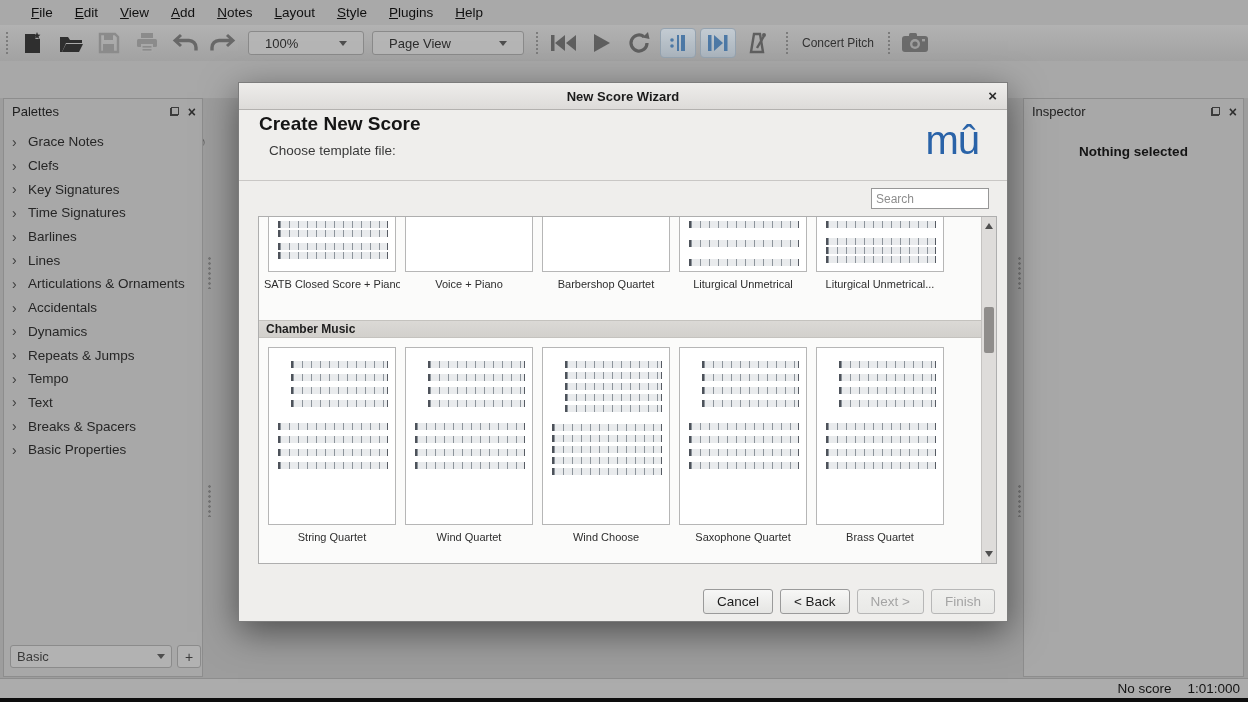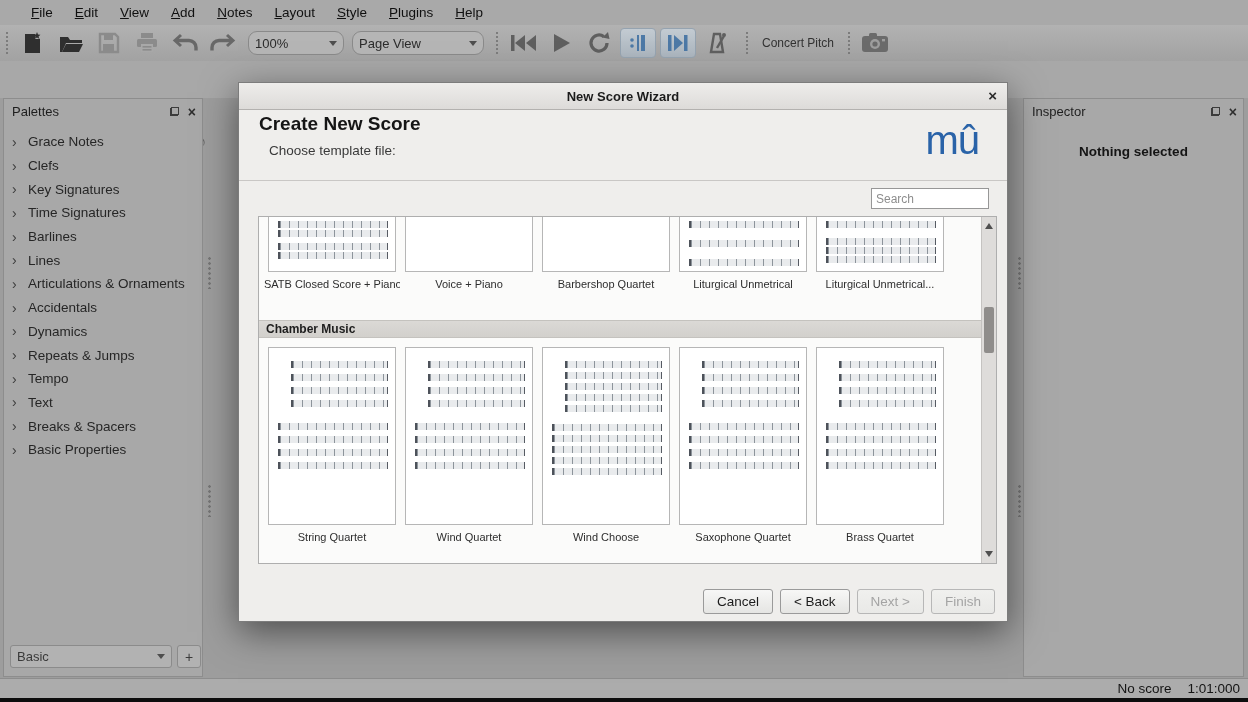--- a/index.html
+++ b/index.html
@@ -14,22 +14,22 @@
   .menu-item::first-letter{text-decoration:underline;}
 
   
   .toolbar1{position:absolute;left:0;top:25px;width:100%;height:36px;
             background:linear-gradient(#b2b2b2,#a2a2a2);display:flex;align-items:center;}
   .toolbar2{position:absolute;left:0;top:61px;width:100%;height:37px;background:#a8a8a8;}
   .grip{width:6px;height:26px;margin:0 4px;
         background:radial-gradient(circle,#7c7c7c 1px,transparent 1.4px) 1px 1px/4px 4px;}
   .tbtn{width:38px;height:30px;display:flex;align-items:center;justify-content:center;}
   .tbtn svg{display:block;}
-  .sel{height:22px;background:#b5b5b5;border:1px solid #8a8a8a;border-radius:9px;
-       display:flex;align-items:center;font-size:13px;color:#2c2c2c;padding:0 6px;position:relative;text-align:center;}
+  .sel{height:22px;background:#b5b5b5;border:1px solid #8a8a8a;border-radius:3px;
+       display:flex;align-items:center;font-size:13px;color:#2c2c2c;padding:0 16px;position:relative;text-align:center;}
   .sel .caret{margin-left:auto;width:0;height:0;border-left:4px solid transparent;
        border-right:4px solid transparent;border-top:5px solid #4e4e4e;}
   .sel-zoom{width:82px;margin-left:6px;}
   .sel-view{width:118px;margin-left:8px;}
   .toggle{width:34px;height:28px;border:1px solid #95a3b0;border-radius:4px;margin:0 2px;
           background:linear-gradient(#c3cbd2,#aab4bd);display:flex;align-items:center;justify-content:center;}
   .concert{font-size:12px;color:#333;padding:0 8px;}
   .notebar{position:absolute;top:61px;height:37px;display:flex;align-items:center;color:#5e5e5e;}
   .nglyph{font-size:21px;color:#646464;width:40px;text-align:center;}
   .n-letter{font-size:21px;font-weight:bold;color:#585858;margin-left:14px;}

